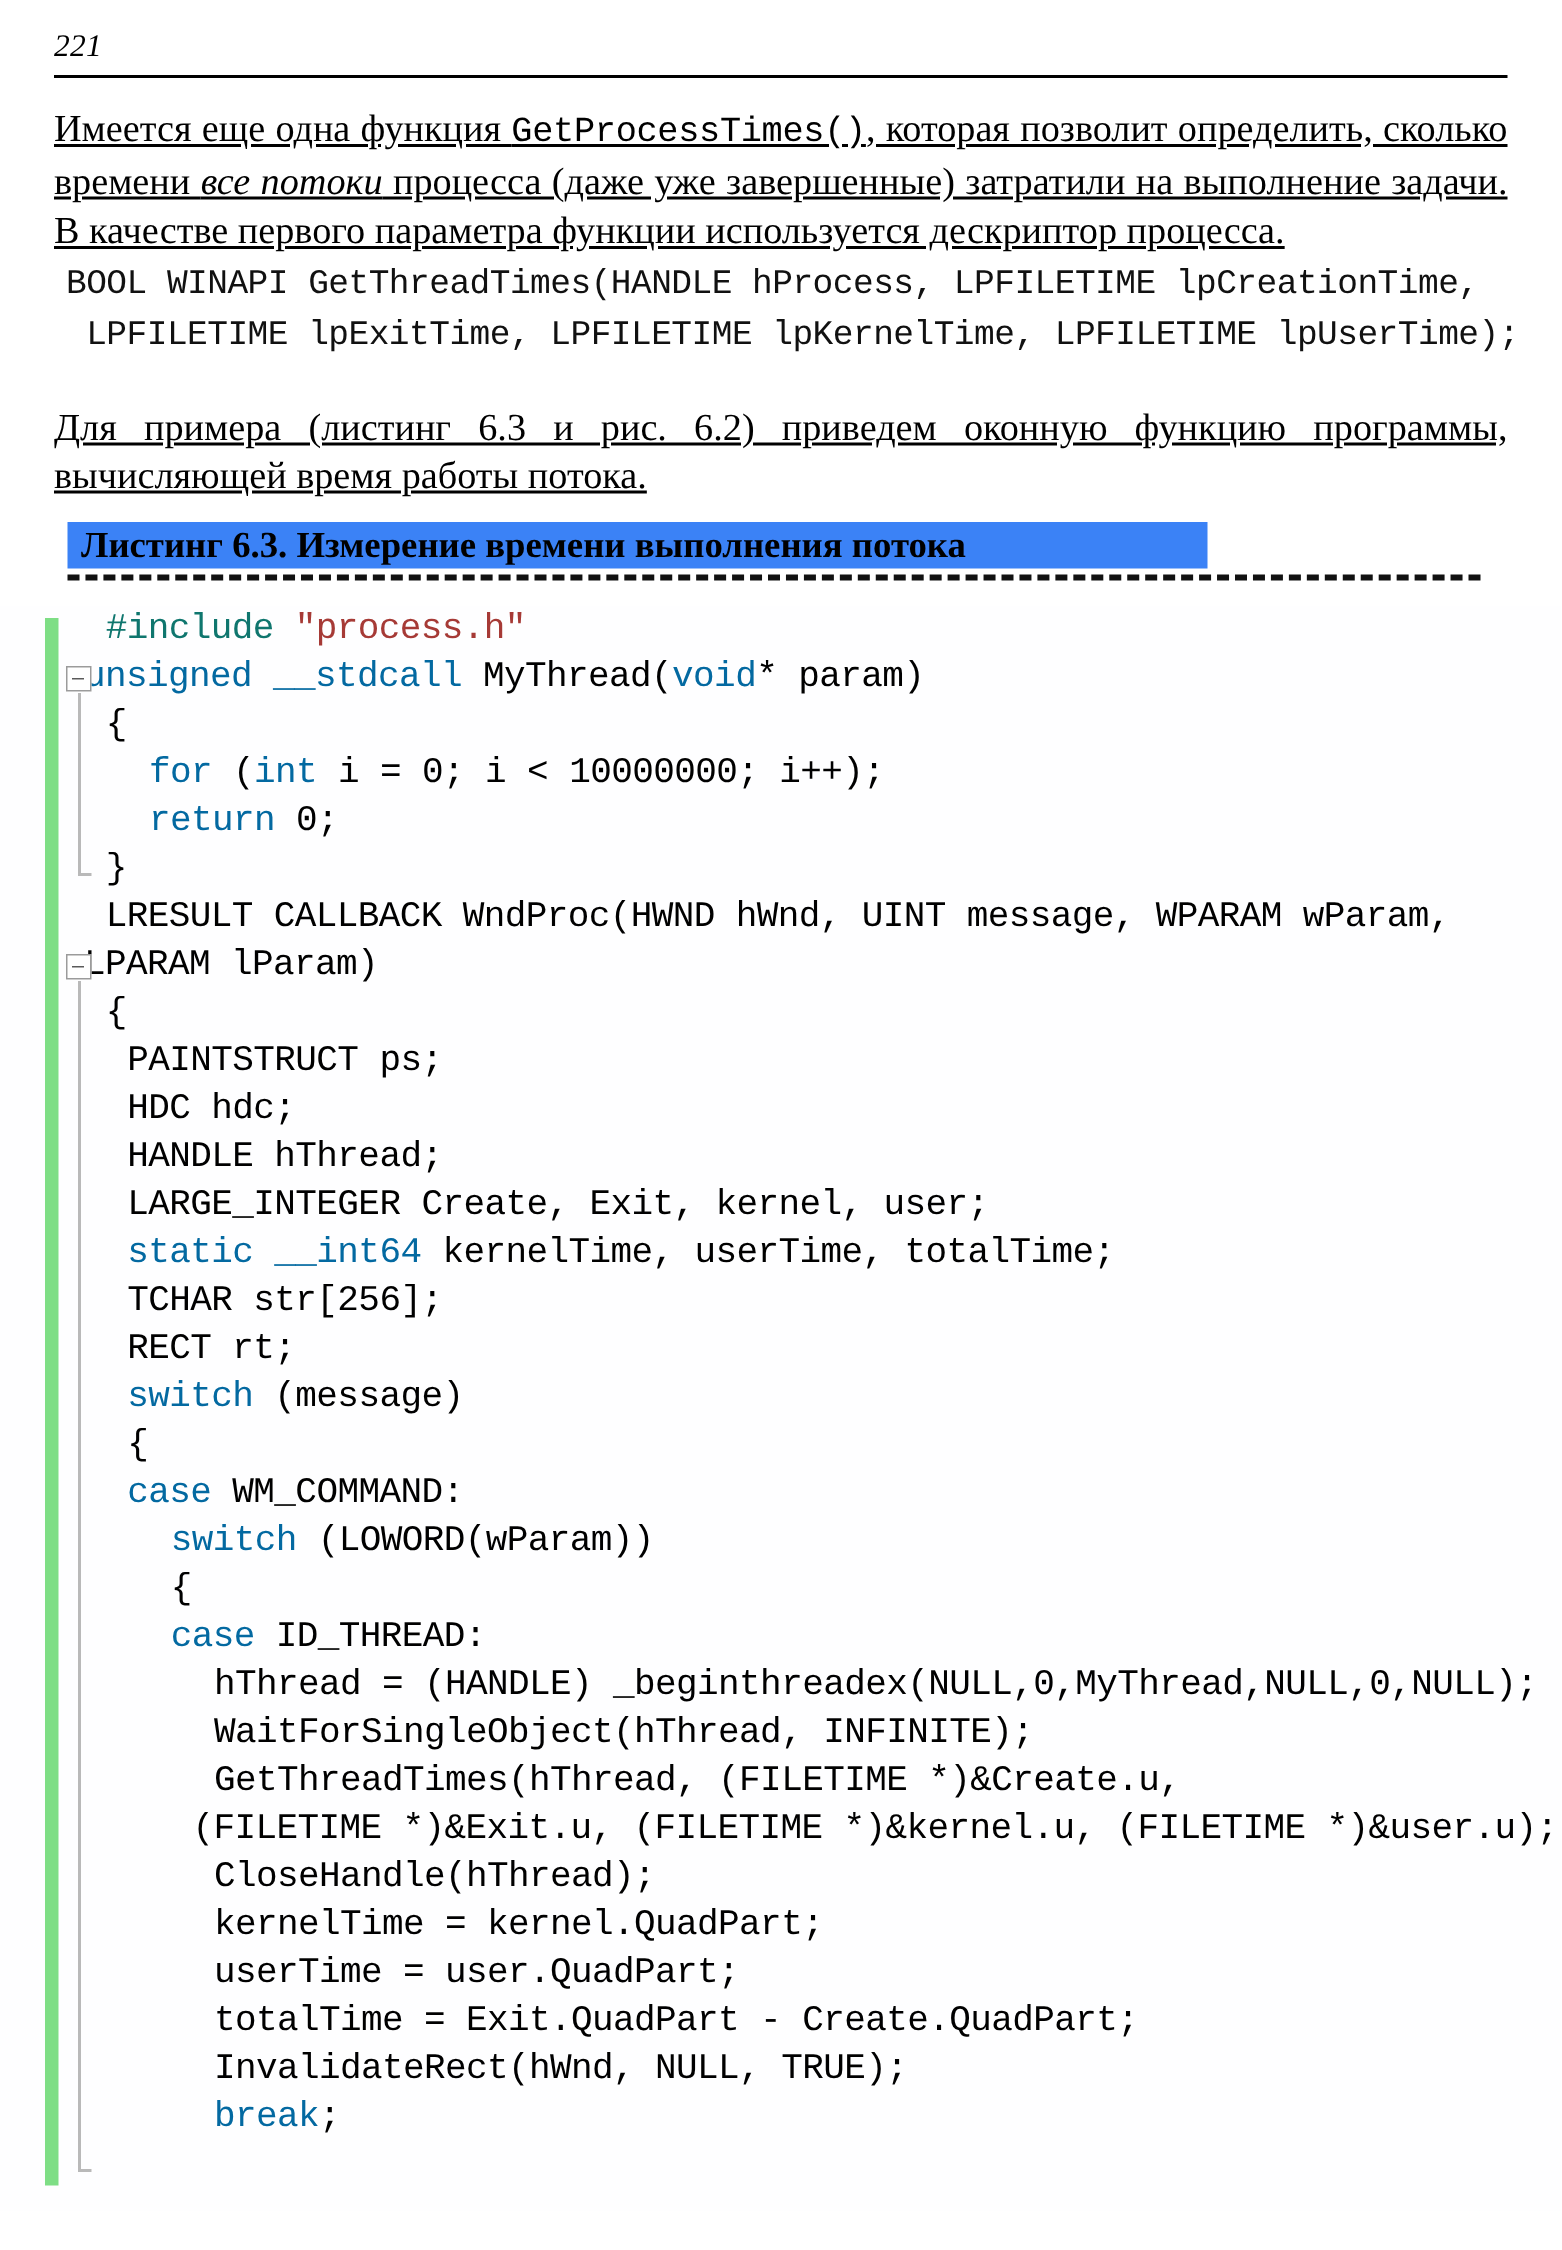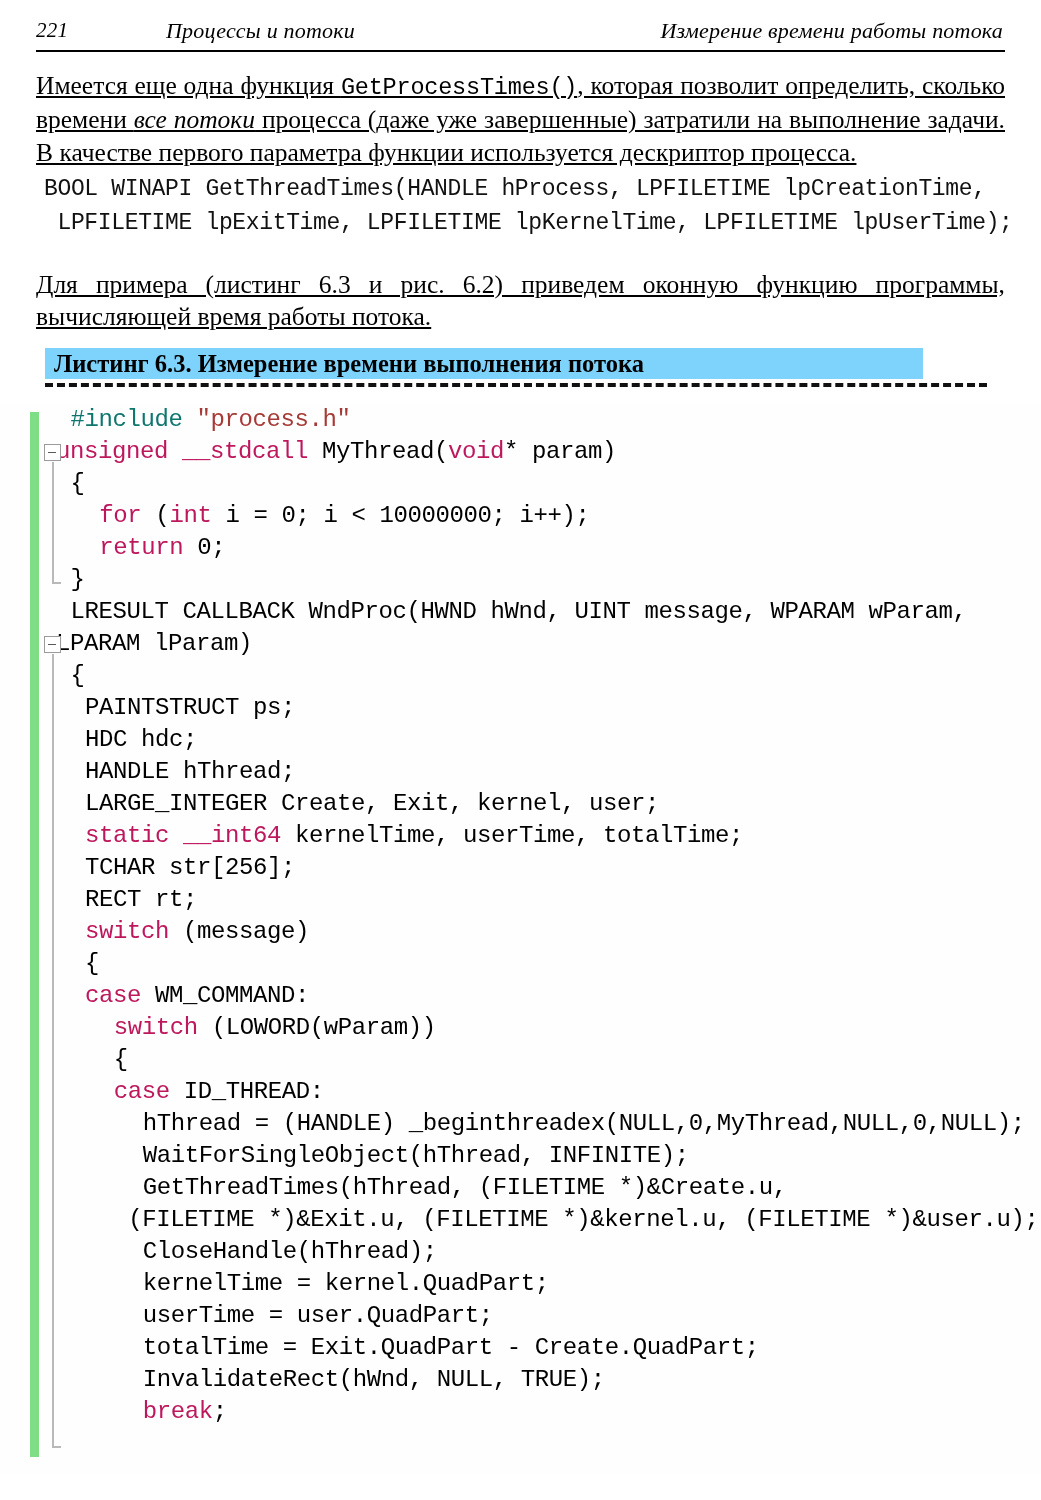--- a/index.html
+++ b/index.html
@@ -81,23 +81,23 @@
     letter-spacing: -0.35px;
     white-space: pre;
     color: #111;
   }
 
   
   .listing-head {
     position: absolute;
     left: 45px;
     top: 348px;
-    width: 878px;
+    width: 760px;
     height: 31px;
-    background: #7dd3fc;
+    background: #3b82f6;
     display: flex;
     align-items: center;
   }
   .listing-head-text {
     font-family: "Liberation Serif", serif;
     font-weight: bold;
     font-size: 24.5px;
     padding-left: 9px;
     white-space: nowrap;
   }
@@ -172,32 +172,30 @@
     background: #b9b9b9;
   }
   .guide-foot {
     position: absolute;
     left: 52px;
     width: 9px;
     height: 1.5px;
     background: #b9b9b9;
   }
 
-  .kw   { color: #be185d; }
+  .kw   { color: #0369a1; }
   .str  { color: #a63a36; }
   .pre  { color: #0f766e; }
   .num  { color: #000000; }
 </style>
 </head>
 <body>
 
 <div class="page-header">
   <div class="ph-folio">221</div>
-  <div class="ph-left">Процессы и потоки</div>
-  <div class="ph-right">Измерение времени работы потока</div>
 </div>
 
 <p class="para" id="para-intro"><span>Имеется еще одна функция </span><span class="mono-inline">GetProcessTimes()</span><span>, которая позволит определить, сколько времени </span><em>все потоки</em><span> процесса (даже уже завершенные) затратили на выполнение задачи. В качестве первого параметра функции используется дескриптор процесса.</span></p>
 
 <div class="proto"><span>BOOL WINAPI GetThreadTimes(HANDLE hProcess, LPFILETIME lpCreationTime,</span>
 <span> LPFILETIME lpExitTime, LPFILETIME lpKernelTime, LPFILETIME lpUserTime);</span></div>
 
 <p class="para" id="para-follow">Для примера (листинг 6.3 и рис. 6.2) приведем оконную функцию программы, вычисляющей время работы потока.</p>
 
 <div class="listing-head">

